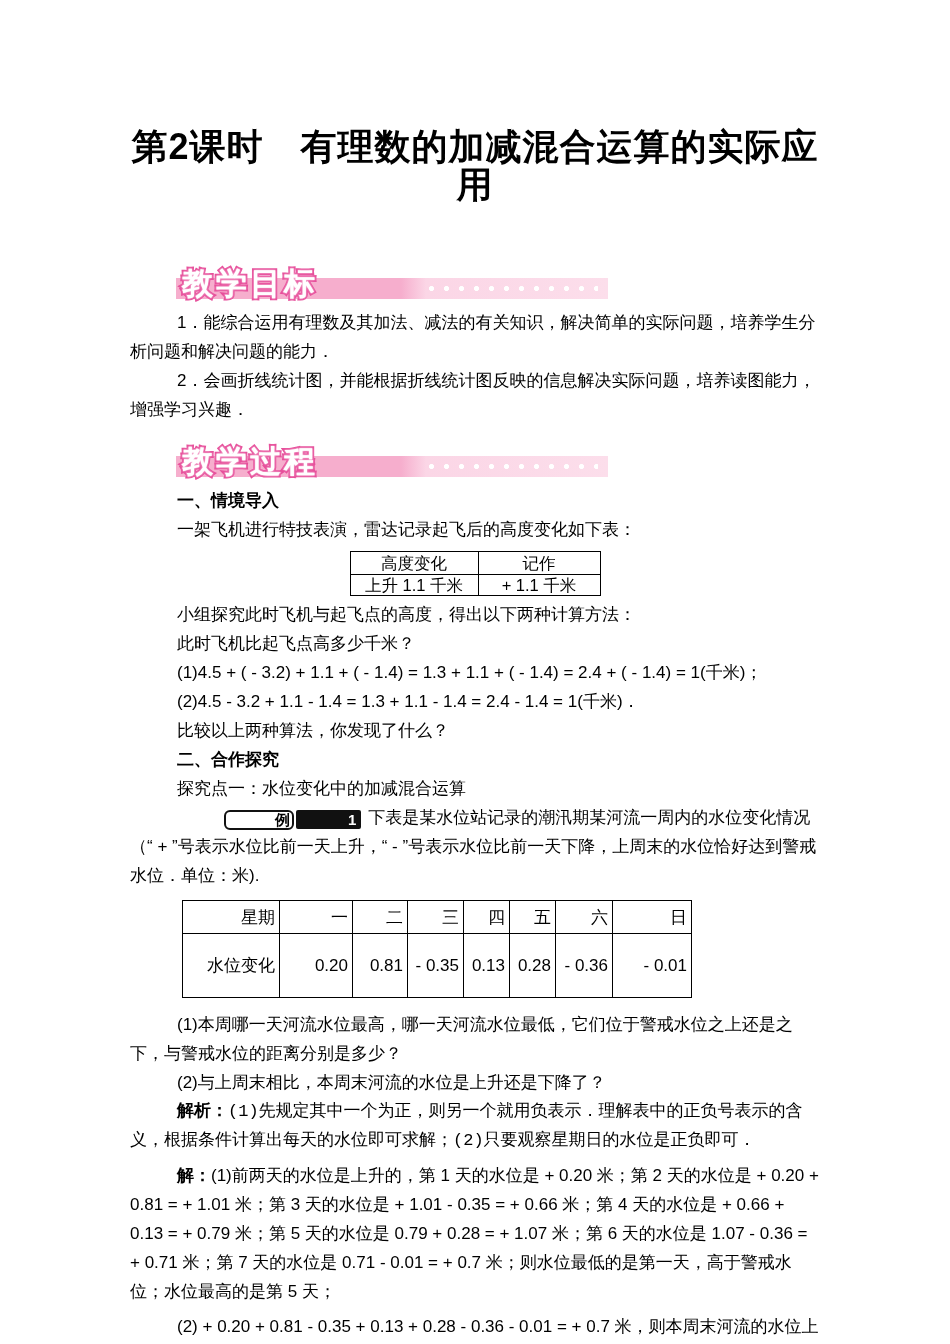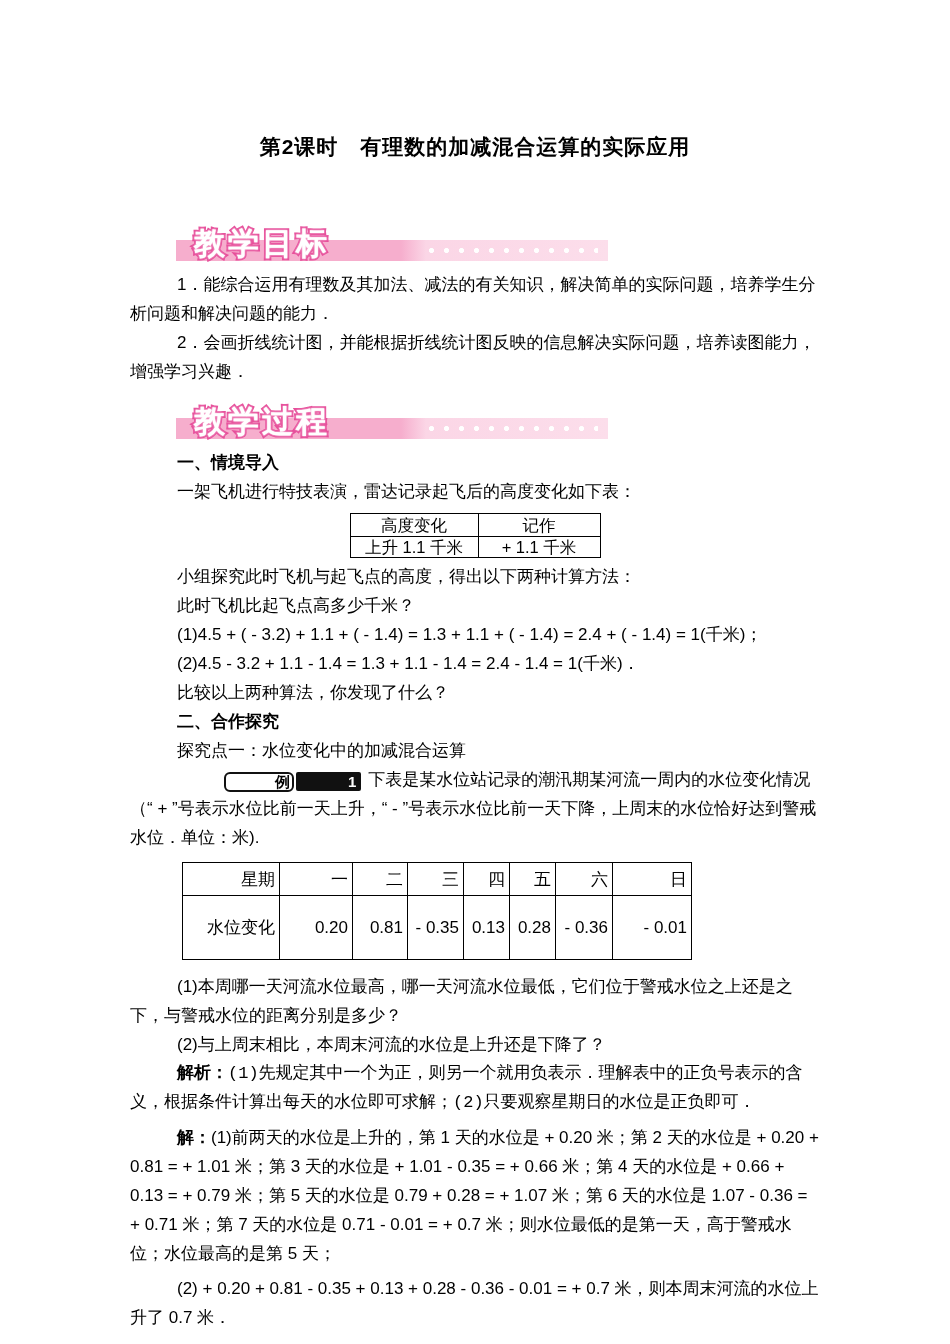--- a/index.html
+++ b/index.html
@@ -6,45 +6,44 @@
   html,body { background:#ffffff; }
   body {
     width:950px; height:1344px; overflow:hidden;
     font-family:"Liberation Sans", sans-serif;
     color:#000; font-size:17px; line-height:29px;
   }
   .content { margin:0 130px; width:690px; }
 
   h1.doc-title {
     margin-top:128px; text-align:center;
-    font-size:21px; font-weight:bold; line-height:38px;
+    font-size:36px; font-weight:bold; line-height:38px;
     letter-spacing:1px;
   }
 
   
   .badge-row { position:relative; height:46px; width:432px; margin-left:46px; }
   .badge-row.first { margin-top:52px; }
   .badge-row.second { margin-top:10px; }
   .badge-bar {
     position:absolute; left:0; bottom:3px; height:21px; width:432px;
     background:linear-gradient(to right,#f6aecd 0px,#f6aecd 225px,#fbd6e6 250px,#fcdeeb 100%);
   }
   .badge-bar::after {
     content:""; position:absolute; left:248px; right:10px; top:6px; bottom:6px;
     background-image:radial-gradient(circle,#ffffff 2.2px, rgba(255,255,255,0) 2.9px);
     background-size:15px 9px; background-repeat:repeat-x; background-position:left center;
   }
   .badge-text {
-    position:absolute; left:18px; bottom:1px;
+    position:absolute; left:6px; bottom:1px;
     font-size:31px; line-height:34px; font-weight:bold; letter-spacing:3px;
     color:#ffffff;
     -webkit-text-stroke:4px #e74f9b;
     paint-order:stroke fill;
     text-shadow:0 0 2px #ffffff;
-    font-family:Liberation Mono, monospace;
   }
 
   .para { text-indent:47px; }
   .sect-head { font-weight:bold; text-indent:47px; }
 
   
   table.flight { border-collapse:collapse; margin:7px auto 4px auto; }
   table.flight th, table.flight td {
     border:1.5px solid #000; font-weight:normal; text-align:center;
     font-size:16.5px; height:21px; line-height:20px; padding:0 4px;

